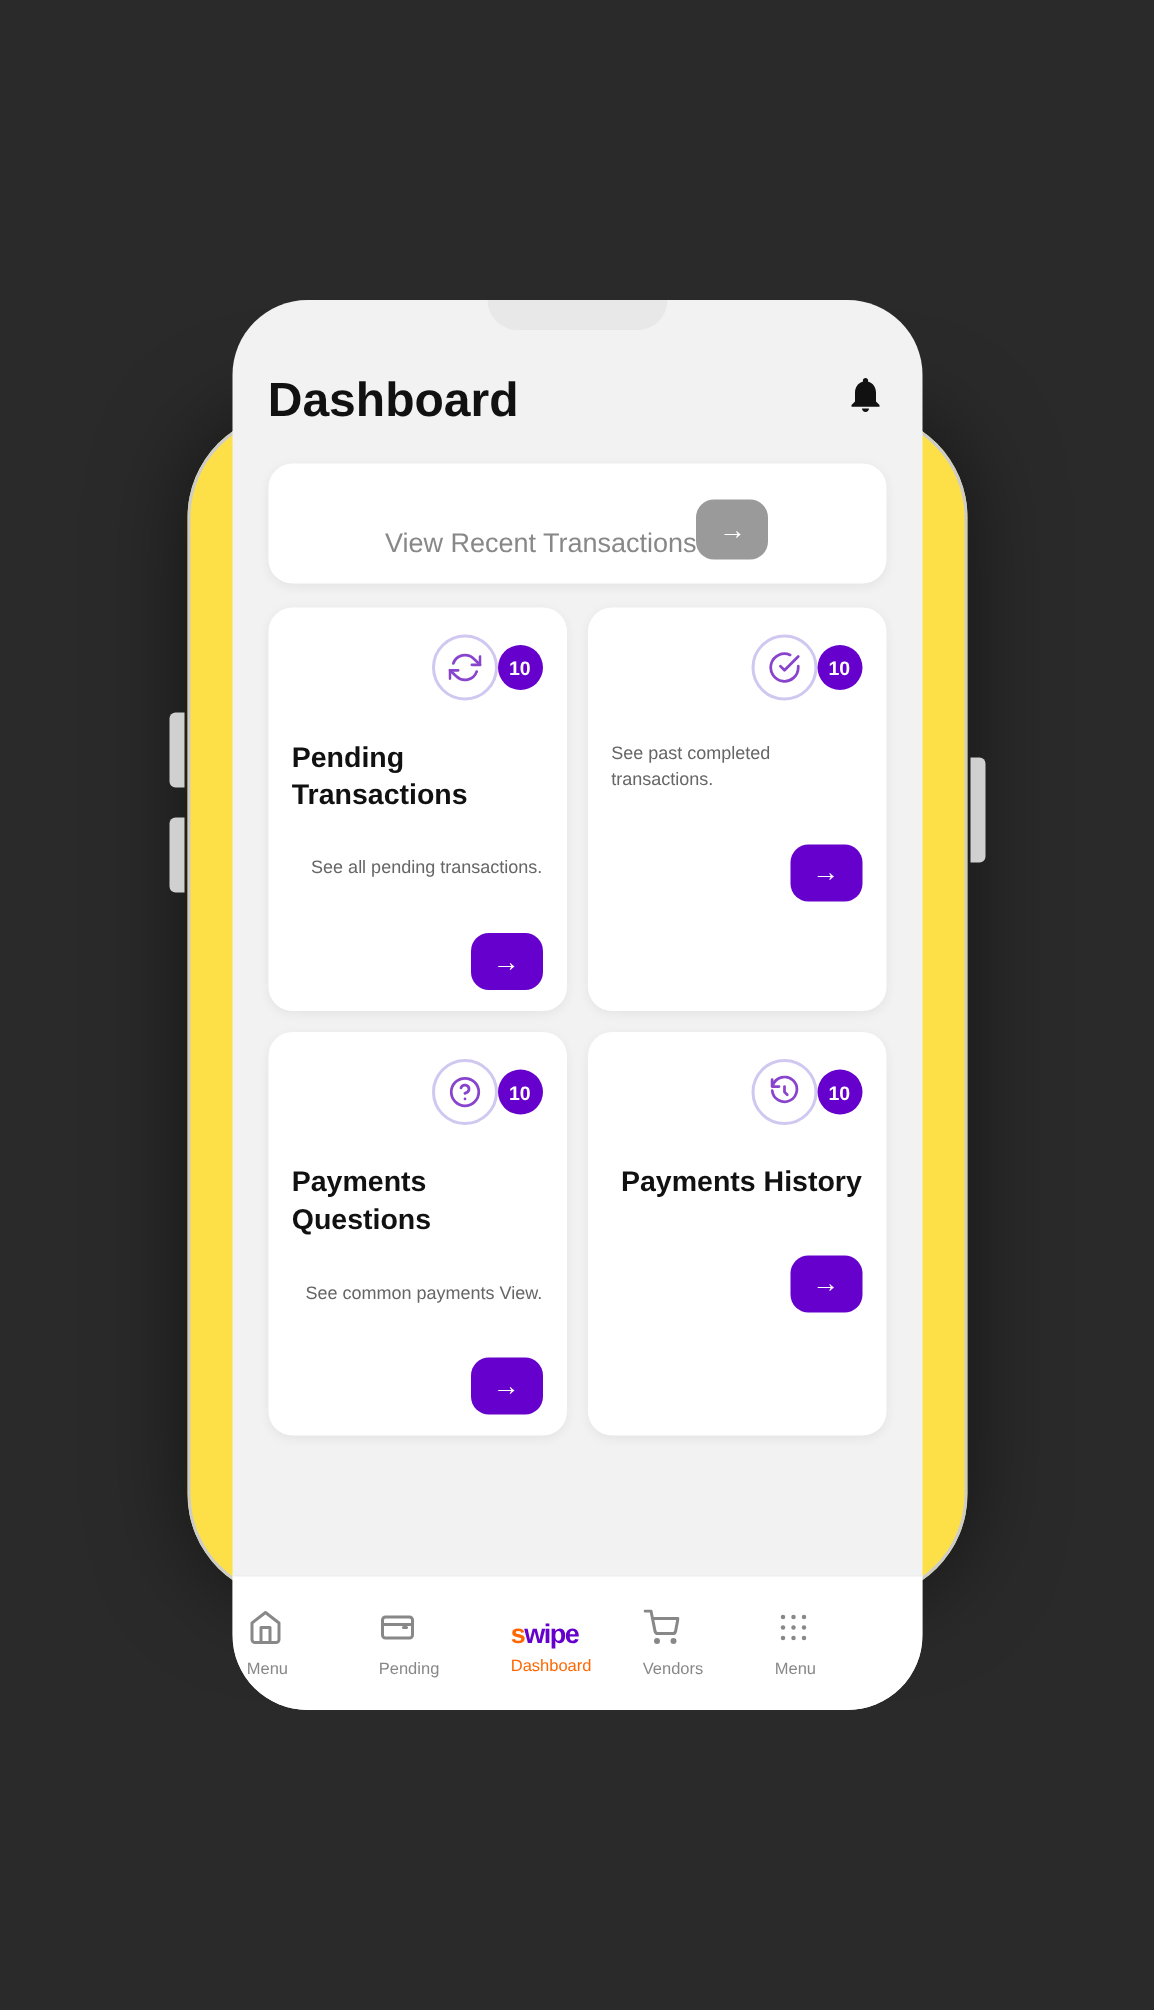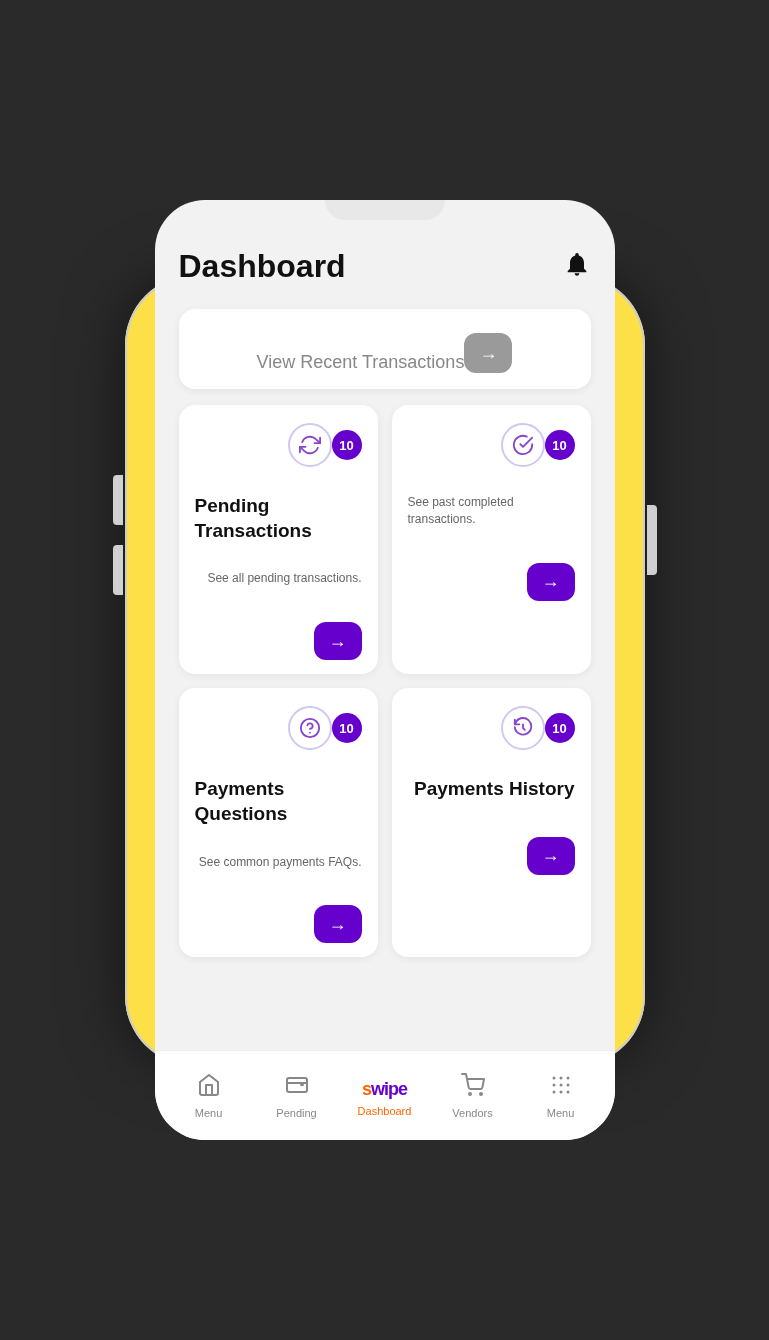--- a/index.html
+++ b/index.html
@@ -204,21 +204,21 @@
       display: flex;
       align-items: center;
       justify-content: space-around;
       padding: 0 10px;
       flex-shrink: 0;
     }
 
     .nav-item {
       display: flex;
       flex-direction: column;
-      align-items: center;
+      align-items: flex-start;
       gap: 4px;
       cursor: pointer;
       flex: 1;
     }
 
     .nav-icon {
       font-size: 22px;
       color: #888;
     }
 
@@ -345,21 +345,21 @@
             <div class="card-icon-wrapper">
               <svg viewBox="0 0 24 24" fill="none" stroke="#8844cc" stroke-width="2" stroke-linecap="round" stroke-linejoin="round">
                 <circle cx="12" cy="12" r="10"></circle>
                 <path d="M9.09 9a3 3 0 0 1 5.83 1c0 2-3 3-3 3"></path>
                 <line x1="12" y1="17" x2="12.01" y2="17"></line>
               </svg>
             </div>
             <div class="badge">10</div>
           </div>
           <div class="card-title">Payments Questions</div>
-          <div class="card-desc">See common payments FAQs.</div>
+          <div class="card-desc">See common payments View.</div>
           <div class="card-footer">
             <div class="arrow-btn-purple">
               <span class="arrow">→</span>
             </div>
           </div>
         </div>
 
         <div class="card">
           <div class="card-top">
             <div class="card-icon-wrapper">

